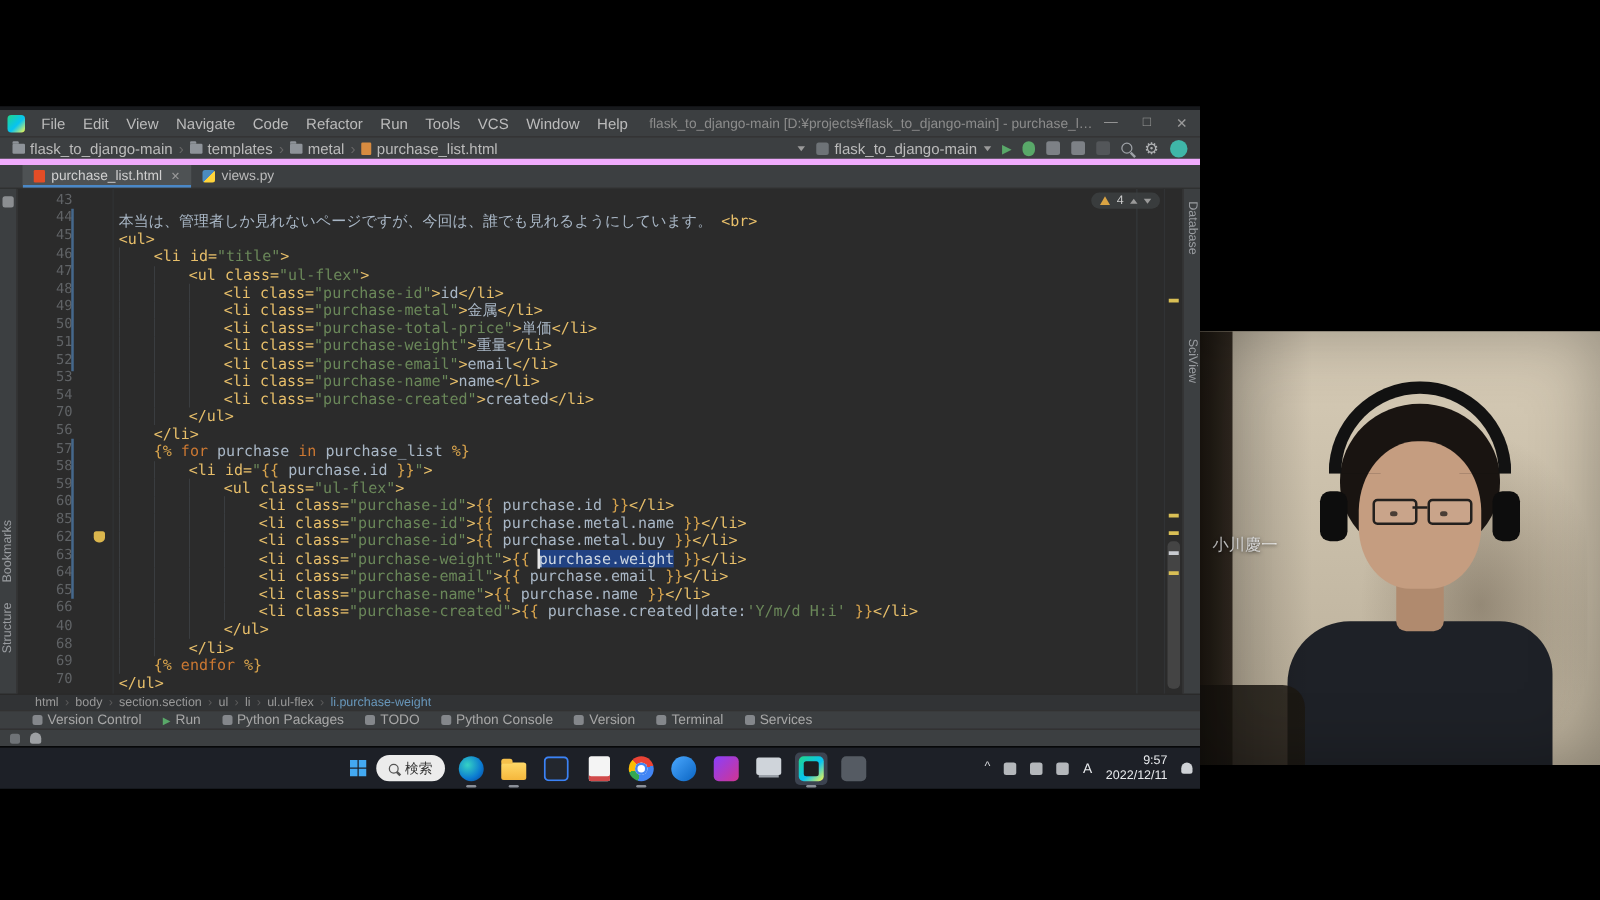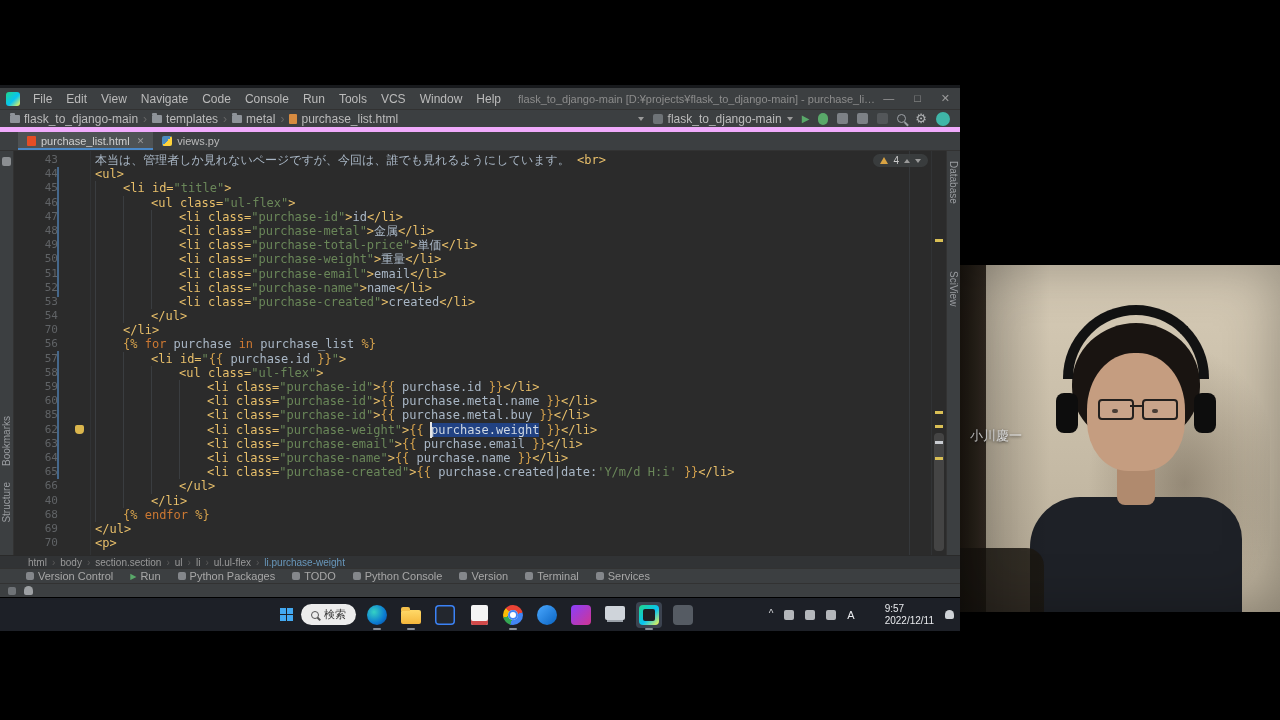--- a/index.html
+++ b/index.html
@@ -48,21 +48,21 @@
   .stripe.left{border-right:1px solid #323232;}
   .stripe.right{border-left:1px solid #323232;}
   .stripe-ic{position:absolute;top:6px;left:2px;width:9px;height:9px;background:#8b8e91;border-radius:2px;}
   .vlabel{position:absolute;left:1px;writing-mode:vertical-rl;font-size:10px;color:#9a9da1;white-space:nowrap;}
   .stripe.left .vlabel{transform:rotate(180deg);}
 
   .gutter{width:77px;flex:none;padding-top:2px;box-sizing:border-box;position:relative;background:#2b2b2b;border-right:1px solid #313335;}
   .gline{height:14.2px;line-height:14.2px;font:11px "DejaVu Sans Mono",monospace;color:#606366;text-align:right;padding-right:32px;position:relative;box-sizing:border-box;}
   .bulb{position:absolute;right:6px;top:2px;width:9px;height:9px;background:#dbb64d;border-radius:2px 2px 4px 4px;}
 
-  .code{flex:1;padding-top:2px;position:relative;font:12px "DejaVu Sans Mono",monospace;color:#a9b7c6;white-space:pre;overflow:hidden;}
+  .code{flex:1;padding-top:19px;position:relative;font:12px "DejaVu Sans Mono",monospace;color:#a9b7c6;white-space:pre;overflow:hidden;}
   .code::after{content:"";position:absolute;left:818px;top:0;bottom:0;width:1px;background:#35383b;}
   .cline{height:14.2px;line-height:14.2px;}
   .guides{background-repeat:no-repeat;background-position:4px 0;background-image:repeating-linear-gradient(to right,#3a3d40 0 1px,transparent 1px 28px);}
   .tk-t{color:#e8bf6a;}
   .tk-a{color:#e8bf6a;}
   .tk-s{color:#6a8759;}
   .tk-x{color:#a9b7c6;}
   .tk-k{color:#cc7832;}
   .tk-b{color:#d6a24c;}
   .tk-v{color:#a9b7c6;}
@@ -117,21 +117,21 @@
   .ic-bluecircle{width:20px;height:20px;border-radius:50%;background:linear-gradient(135deg,#4aa8ff,#0a64c2);}
   .ic-purpleapp{width:20px;height:20px;border-radius:4px;background:linear-gradient(135deg,#8a3ffc,#d03592);}
   .ic-monitor{width:20px;height:14px;background:#cfd4da;border-radius:2px;margin-bottom:4px;box-shadow:0 4px 0 -2px #9aa0a8;}
   .ic-pycharm{width:20px;height:20px;border-radius:4px;background:linear-gradient(135deg,#21d789,#07c3f2 55%,#fcf84a);display:flex;align-items:center;justify-content:center;}
   .ic-pycharm::after{content:"";width:12px;height:12px;background:#1e1f22;border-radius:2px;}
   .ic-grayapp{width:20px;height:20px;border-radius:4px;background:#555b63;}
   .tray{position:absolute;right:6px;top:0;height:33px;display:flex;align-items:center;gap:11px;color:#d7d9dc;}
   .tray-chev{color:#d7d9dc;font-size:10px;transform:translateY(-1px);}
   .tray-ic{width:10px;height:10px;background:#cfd2d6;border-radius:2px;opacity:.85;}
   .ime{font-size:11px;color:#e8eaed;}
-  .clock{font-size:10px;line-height:11.5px;color:#e8eaed;margin-left:19px;}
+  .clock{text-align:right;font-size:10px;line-height:11.5px;color:#e8eaed;}
   .bellw{width:9px;height:9px;border-radius:50% 50% 2px 2px;background:#cfd2d6;}
 
   
   .webcam{position:absolute;left:960px;top:265px;width:320px;height:347px;overflow:hidden;background:linear-gradient(180deg,#d6cbb6,#b9ae99);}
   .webcam::after{content:"";position:absolute;inset:0;box-shadow:inset 0 0 55px rgba(0,0,0,.3);background:linear-gradient(90deg,rgba(0,0,0,.28),transparent 28%);pointer-events:none;}
   .cab{position:absolute;left:0;top:0;width:26px;height:100%;background:linear-gradient(90deg,#241d15,#3a3127);}
   .wb-dark{position:absolute;left:0;bottom:0;width:84px;height:64px;background:#1c1712;opacity:.85;border-radius:0 18px 0 0;}
   .p-shadow{position:absolute;left:120px;top:70px;width:190px;height:270px;background:radial-gradient(ellipse at 55% 55%,rgba(60,48,34,.35),transparent 65%);}
   .torso{position:absolute;left:70px;top:232px;width:212px;height:120px;background:#1e2127;border-radius:50px 42px 0 0;}
   .neck{position:absolute;left:157px;top:196px;width:38px;height:44px;background:#b08a6e;border-radius:8px;}
@@ -156,21 +156,21 @@
     <div class="ide">
 
       <div class="titlebar row">
         <span class="logo"></span>
         <nav id="menu" style="display:flex;">
             <span class="menu-item">File</span>
             <span class="menu-item">Edit</span>
             <span class="menu-item">View</span>
             <span class="menu-item">Navigate</span>
             <span class="menu-item">Code</span>
-            <span class="menu-item">Console</span>
+            <span class="menu-item">Refactor</span>
             <span class="menu-item">Run</span>
             <span class="menu-item">Tools</span>
             <span class="menu-item">VCS</span>
             <span class="menu-item">Window</span>
             <span class="menu-item">Help</span>
           </nav>
         <span class="wtitle">flask_to_django-main [D:¥projects¥flask_to_django-main] - purchase_list.html</span>
         <div class="winbtns">
           <span>—</span>
           <span>□</span>

